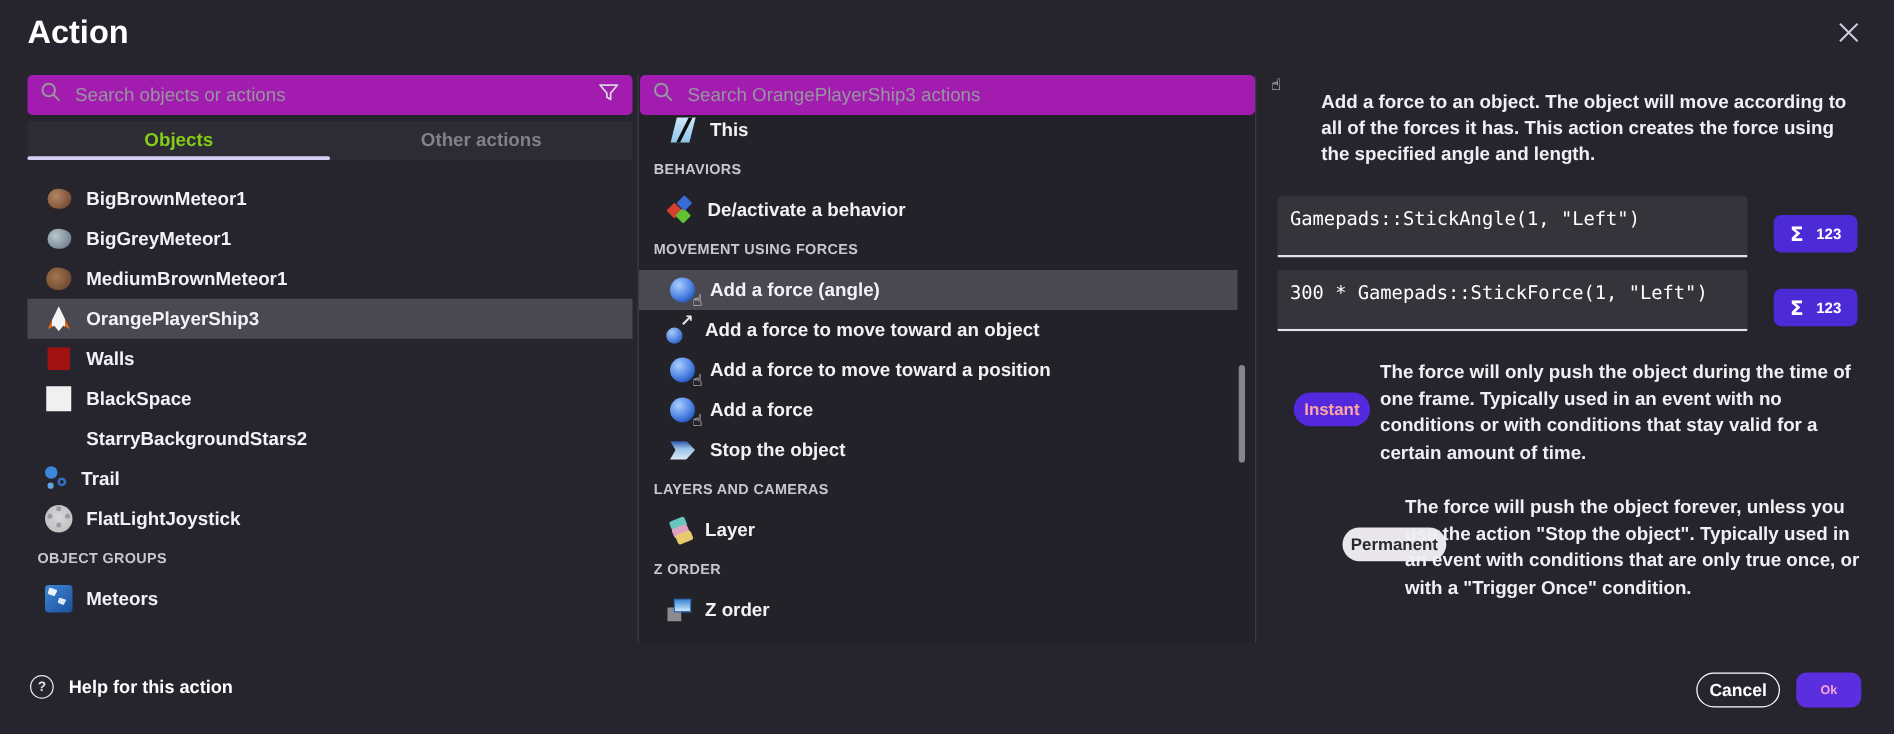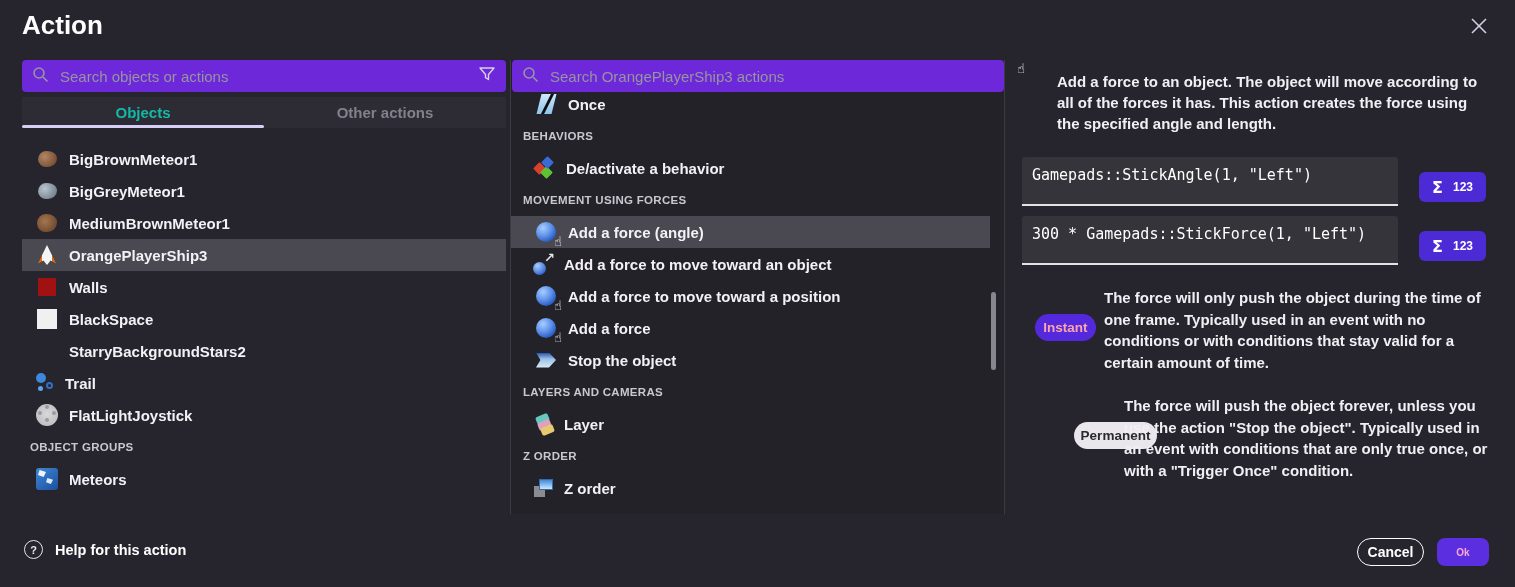--- a/index.html
+++ b/index.html
@@ -8,30 +8,30 @@
     background:#26252d;
     font-family:"Liberation Sans",sans-serif;
     -webkit-font-smoothing:antialiased;
   }
   *{box-sizing:border-box}
 
   .title{position:absolute;left:22px;top:10px;font-size:26px;font-weight:700;color:#ffffff}
   .close-btn{position:absolute;right:22px;top:14px;width:28px;height:28px;display:flex;align-items:center;justify-content:center;cursor:pointer;border-radius:4px}
 
   
-  .search{position:absolute;height:32px;background:#6d28d9;border-radius:4px;display:flex;align-items:center;padding:0 10px;gap:9px}
+  .search{position:absolute;height:32px;background:#a21caf;border-radius:4px;display:flex;align-items:center;padding:0 10px;gap:9px}
   .search input{flex:1;min-width:0;background:none;border:none;outline:none;color:#e9e7ee;font-size:15px;font-family:"Liberation Sans",sans-serif}
   .search input::placeholder{color:#97959e}
   #search-left{left:22px;top:60px;width:484px}
   #search-mid{left:512px;top:60px;width:492px;z-index:3}
 
   
   .tabbar{position:absolute;left:22px;top:97px;width:484px;height:31px;background:#2d2c34;display:flex}
   .tab{flex:1;display:flex;align-items:center;justify-content:center;font-size:15px;font-weight:700;color:#82808a;position:relative;cursor:pointer}
-  .tab.active{color:#14b8a6}
+  .tab.active{color:#84cc16}
   .tab.active::after{content:"";position:absolute;left:0;right:0;bottom:0;height:3px;background:#d6cef5;border-radius:2px}
 
   
   .objlist{position:absolute;left:22px;top:143px;width:484px}
   .row{height:32px;display:flex;align-items:center;padding-left:12px;gap:9px;color:#f3f1f6;font-size:15px;font-weight:700;cursor:pointer}
   .row.sel{background:#4a4951}
   .subheader{height:32px;display:flex;align-items:center;padding-left:8px;color:#c9c7d0;font-size:11.5px;font-weight:700;letter-spacing:.3px}
 
   .midpanel{position:absolute;left:511px;top:60px;width:493px;height:454px;background:#232229;overflow:hidden}
   .midlist{position:absolute;left:0;top:28px;width:479px;z-index:1}
@@ -225,21 +225,21 @@
     <span>Meteors</span>
   </div>
 </div>
 
 <div class="midpanel">
   <div class="midlist">
     <div class="row">
       <span class="icn">
           <span class="i-show"></span>
         </span>
-      <span>Once</span>
+      <span>This</span>
     </div>
     <div class="subheader">BEHAVIORS</div>
     <div class="row">
       <span class="icn i-behavior">
           <i class="b-red"></i>
           <i class="b-green"></i>
           <i class="b-blue"></i>
         </span>
       <span>De/activate a behavior</span>
     </div>

